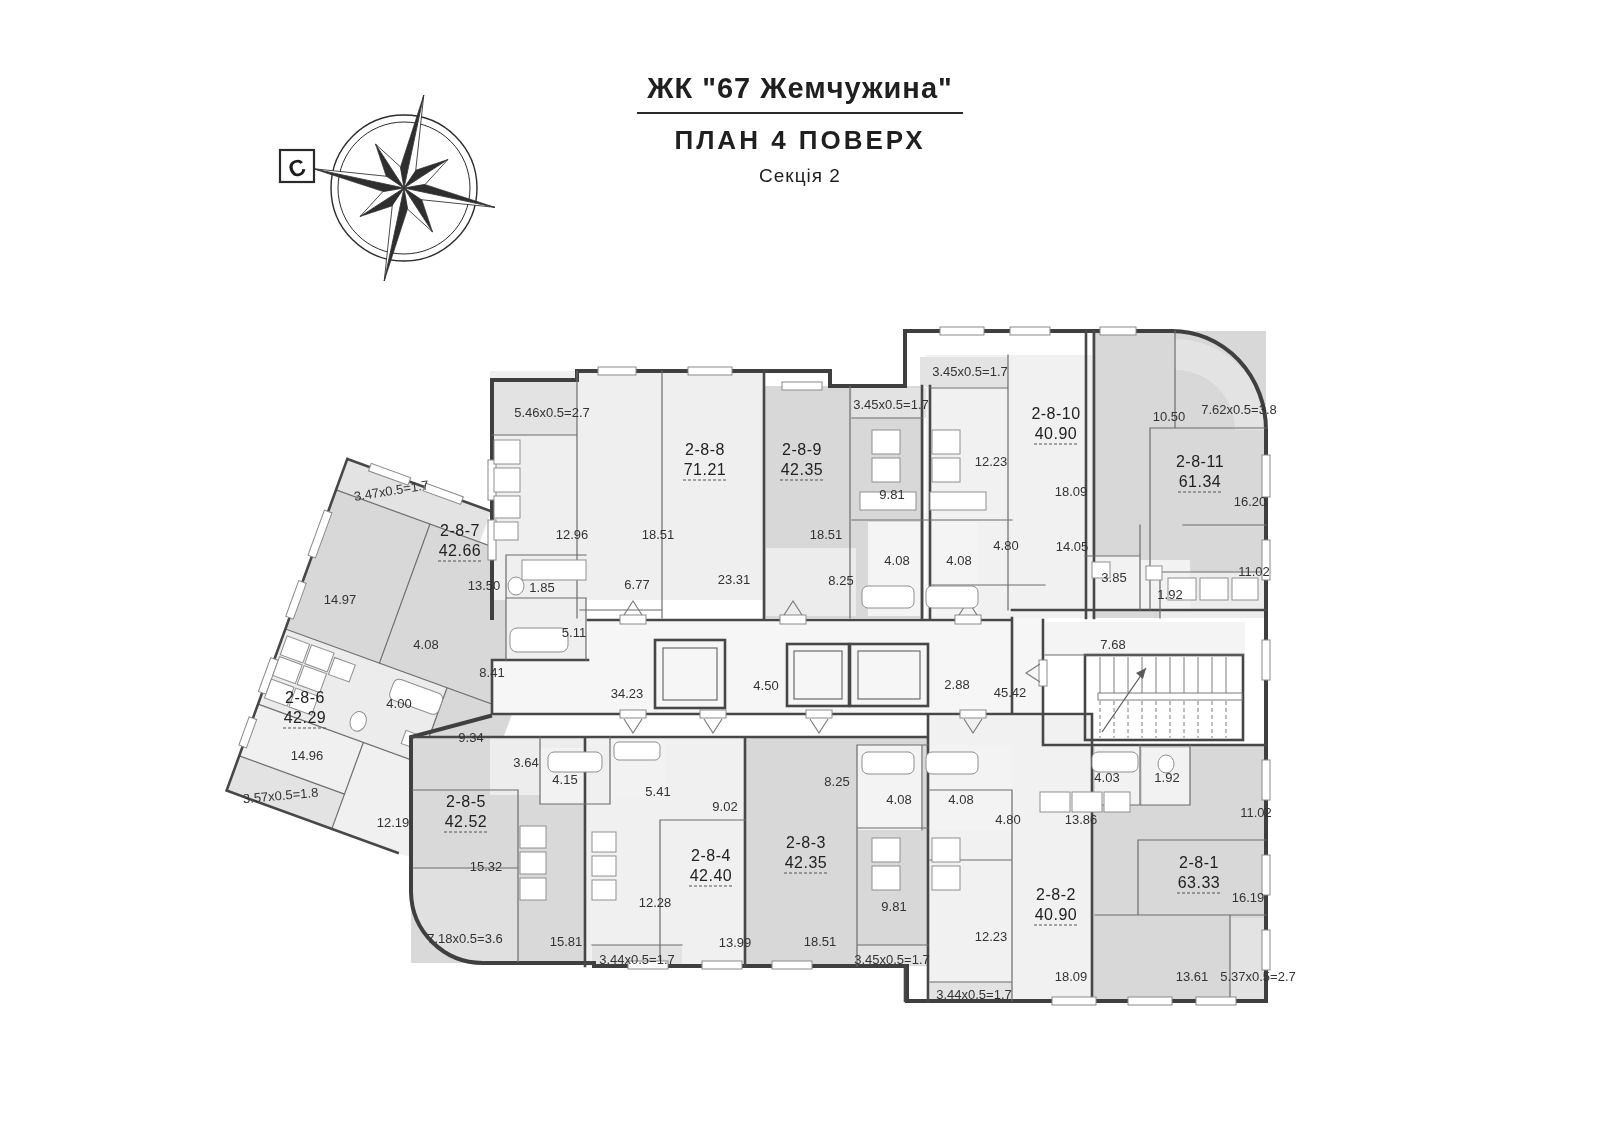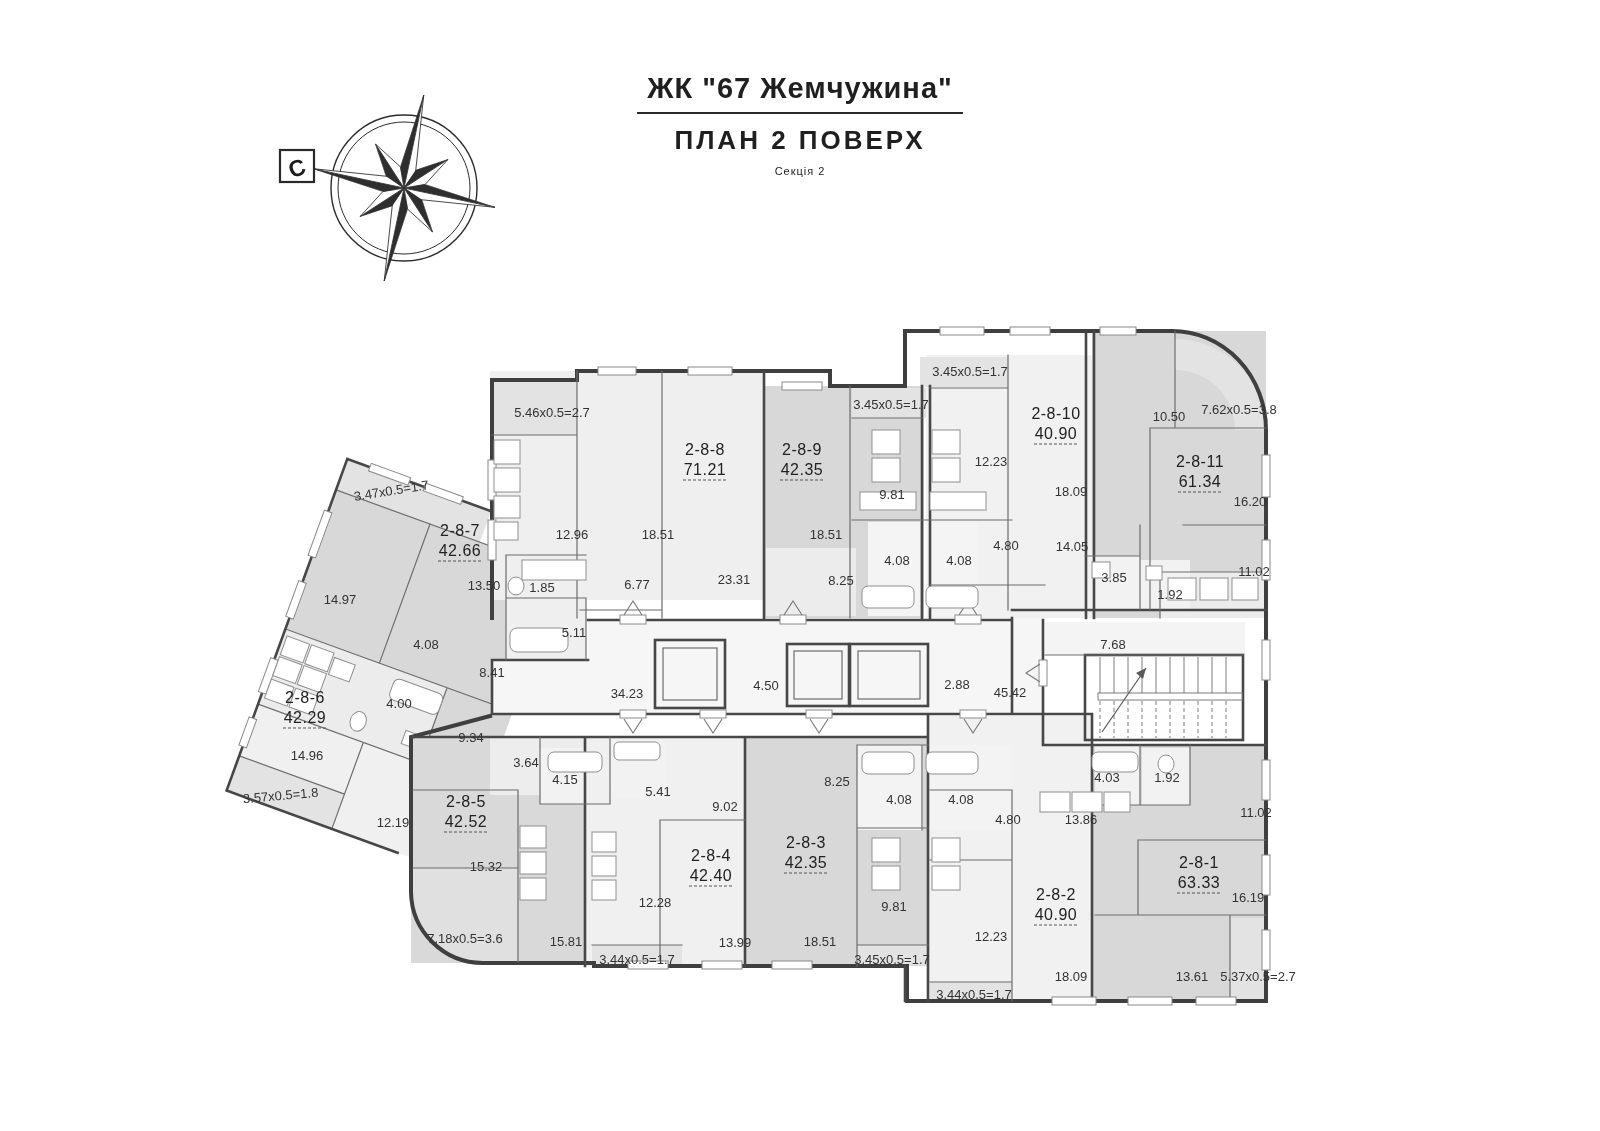--- a/index.html
+++ b/index.html
@@ -3,21 +3,21 @@
 <meta charset="utf-8">
 <style>
   html,body{margin:0;padding:0;background:#fff;}
   #page{position:relative;width:1600px;height:1131px;background:#fff;overflow:hidden;
         font-family:"Liberation Sans",sans-serif;}
   #plan-svg{position:absolute;left:0;top:0;}
   .titles{position:absolute;left:520px;top:72px;width:560px;text-align:center;color:#1f1f1f;}
   .t1{display:inline-block;font-size:29px;font-weight:600;letter-spacing:1px;
       border-bottom:2px solid #2a2a2a;padding:0 10px 7px;}
   .t2{font-size:26px;font-weight:600;letter-spacing:3px;margin-top:11px;}
-  .t3{font-size:11px;font-weight:400;letter-spacing:1px;margin-top:9px;}
+  .t3{font-size:19px;font-weight:400;letter-spacing:1px;margin-top:9px;}
   
   .room{stroke:none;}
   .w4{fill:none;stroke:#3f3f3f;stroke-width:4;stroke-linecap:square;}
   .w3{fill:none;stroke:#474747;stroke-width:2.6;stroke-linecap:square;}
   .w1{fill:none;stroke:#6d6d6d;stroke-width:1.2;stroke-linecap:square;}
   .fx{fill:#ffffff;stroke:#8f8f8f;stroke-width:1;}
   .win{fill:#ffffff;stroke:#8a8a8a;stroke-width:1;}
   .dim{font:13px "Liberation Sans",sans-serif;fill:#333;text-anchor:middle;}
   .apt{font:16px "Liberation Sans",sans-serif;fill:#222;text-anchor:middle;letter-spacing:.5px;}
   .tread{stroke:#7c7c7c;stroke-width:1;}
@@ -26,21 +26,21 @@
   .dark{fill:#2e2e2e;stroke:#2e2e2e;stroke-width:.6;}
   .lite{fill:#ffffff;stroke:#2e2e2e;stroke-width:.8;}
 </style>
 </head>
 <body>
 
 <div id="page">
 
   <div class="titles">
     <div class="t1">ЖК "67 Жемчужина"</div>
-    <div class="t2">ПЛАН 2 ПОВЕРХ</div>
+    <div class="t2">ПЛАН 4 ПОВЕРХ</div>
     <div class="t3">Секція 2</div>
   </div>
 
   <svg id="plan-svg" width="1600" height="1131" viewBox="0 0 1600 1131">
 
     <g>
       <circle class="comp" cx="404" cy="188" r="73" stroke-width="1.4"></circle>
       <circle class="comp" cx="404" cy="188" r="66" stroke-width="1"></circle>
       <g transform="rotate(12 404 188)">
         <polygon class="dark" points="404,93 396,170 404,188"></polygon>

